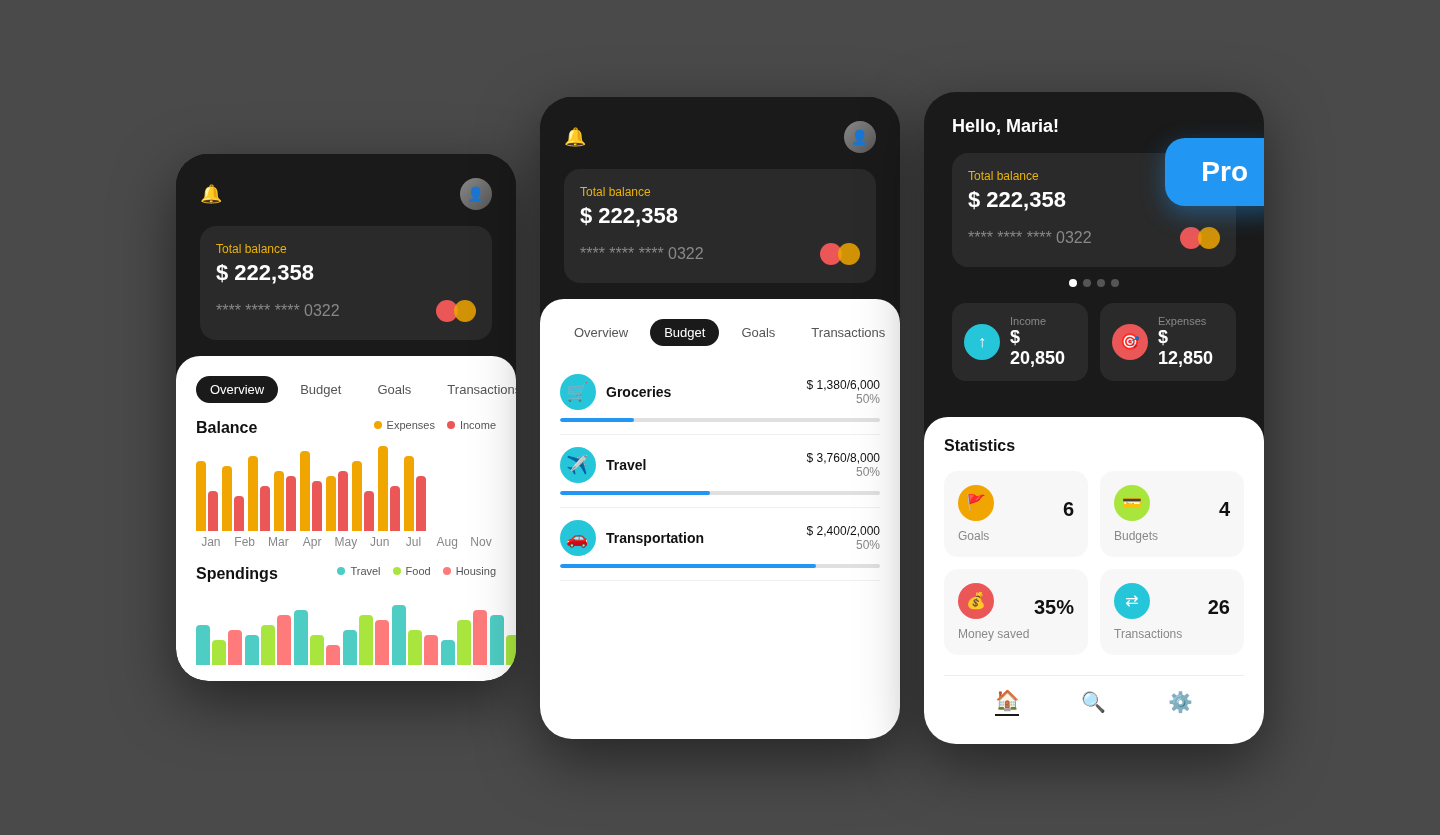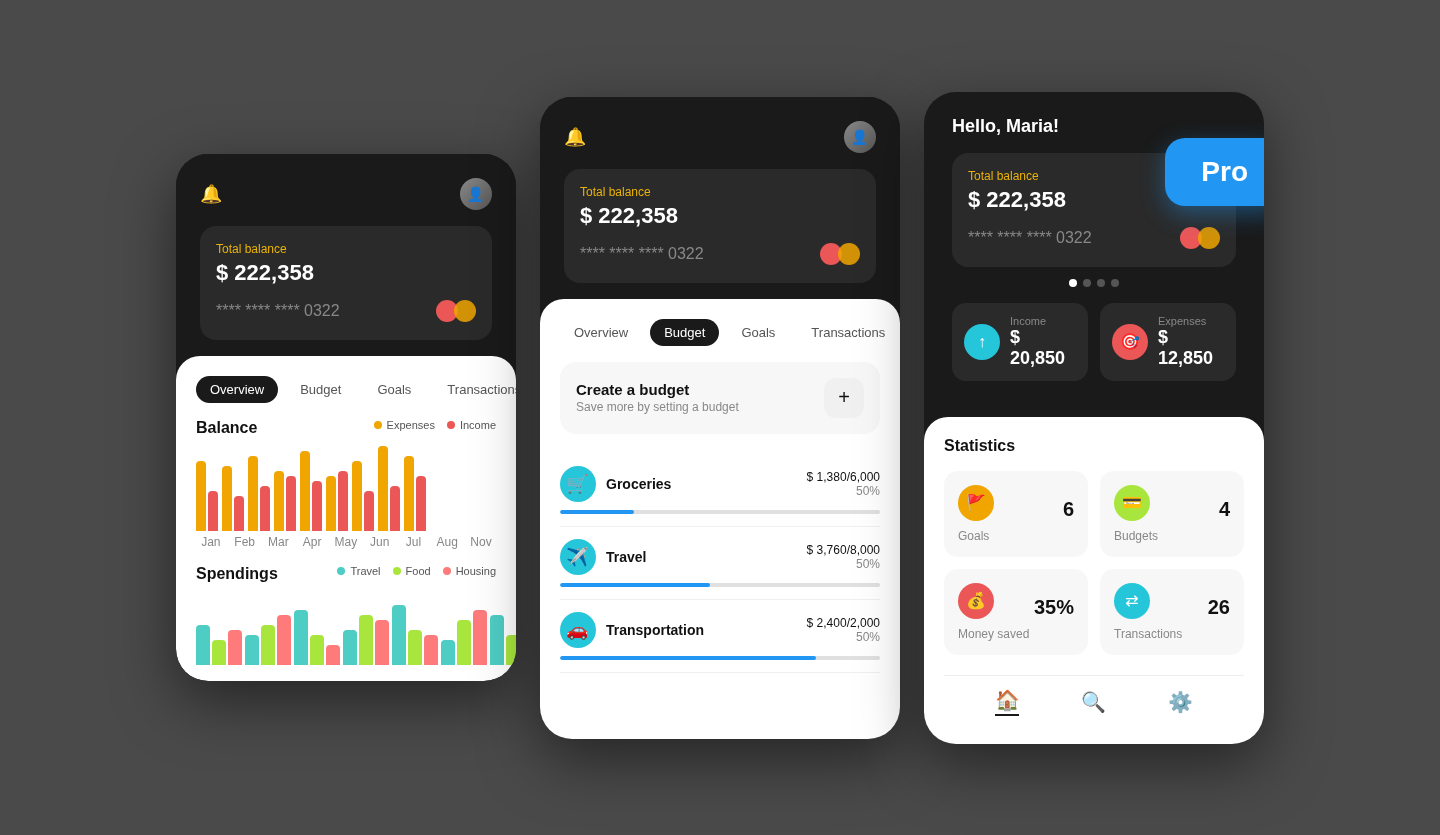--- a/index.html
+++ b/index.html
@@ -537,27 +537,20 @@
     </div>
   </div>
   <div class="card2-bottom">
     <div class="tabs-row">
       <button class="tab-pill">Overview</button>
       <button class="tab-pill active">Budget</button>
       <button class="tab-pill">Goals</button>
       <button class="tab-pill">Transactions</button>
     </div>
 
-    <div class="budget-create-box">
-      <div class="budget-create-text">
-        <div class="title">Create a budget</div>
-        <div class="sub">Save more by setting a budget</div>
-      </div>
-      <button class="plus-btn">+</button>
-    </div>
 
 
     <div id="budget-list">
         <div class="budget-item">
     <div class="budget-item-row">
       <div class="budget-item-left">
         <div class="budget-icon budget-icon-teal" style="font-size:18px">🛒</div>
         <span class="budget-name">Groceries</span>
       </div>
       <div class="budget-amounts">

